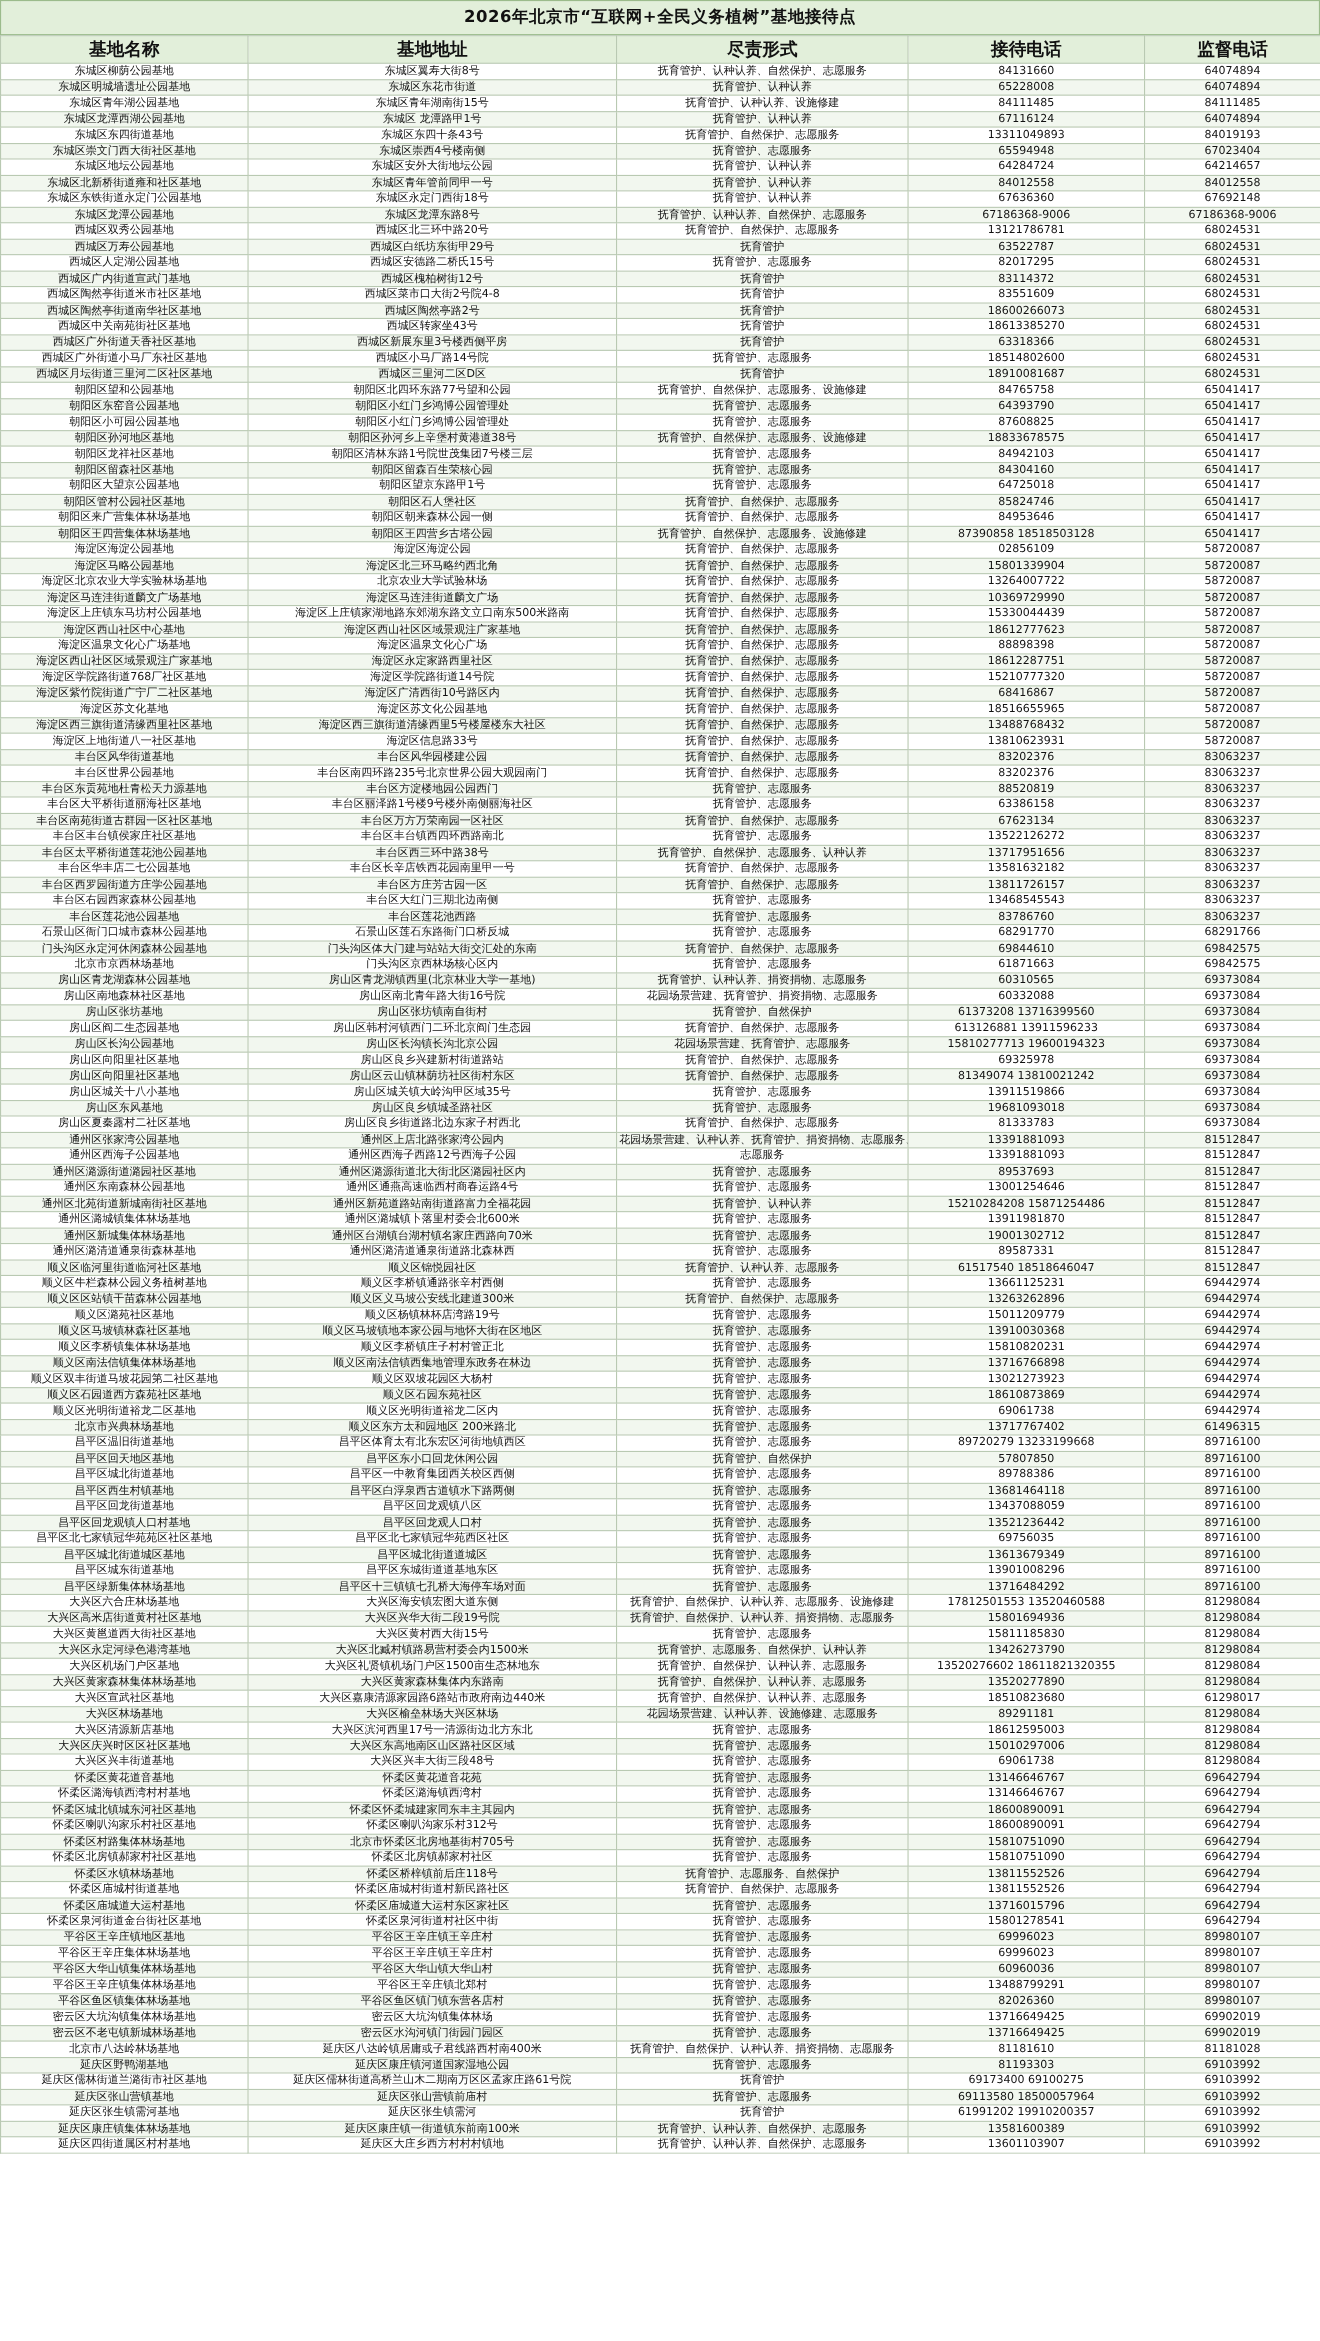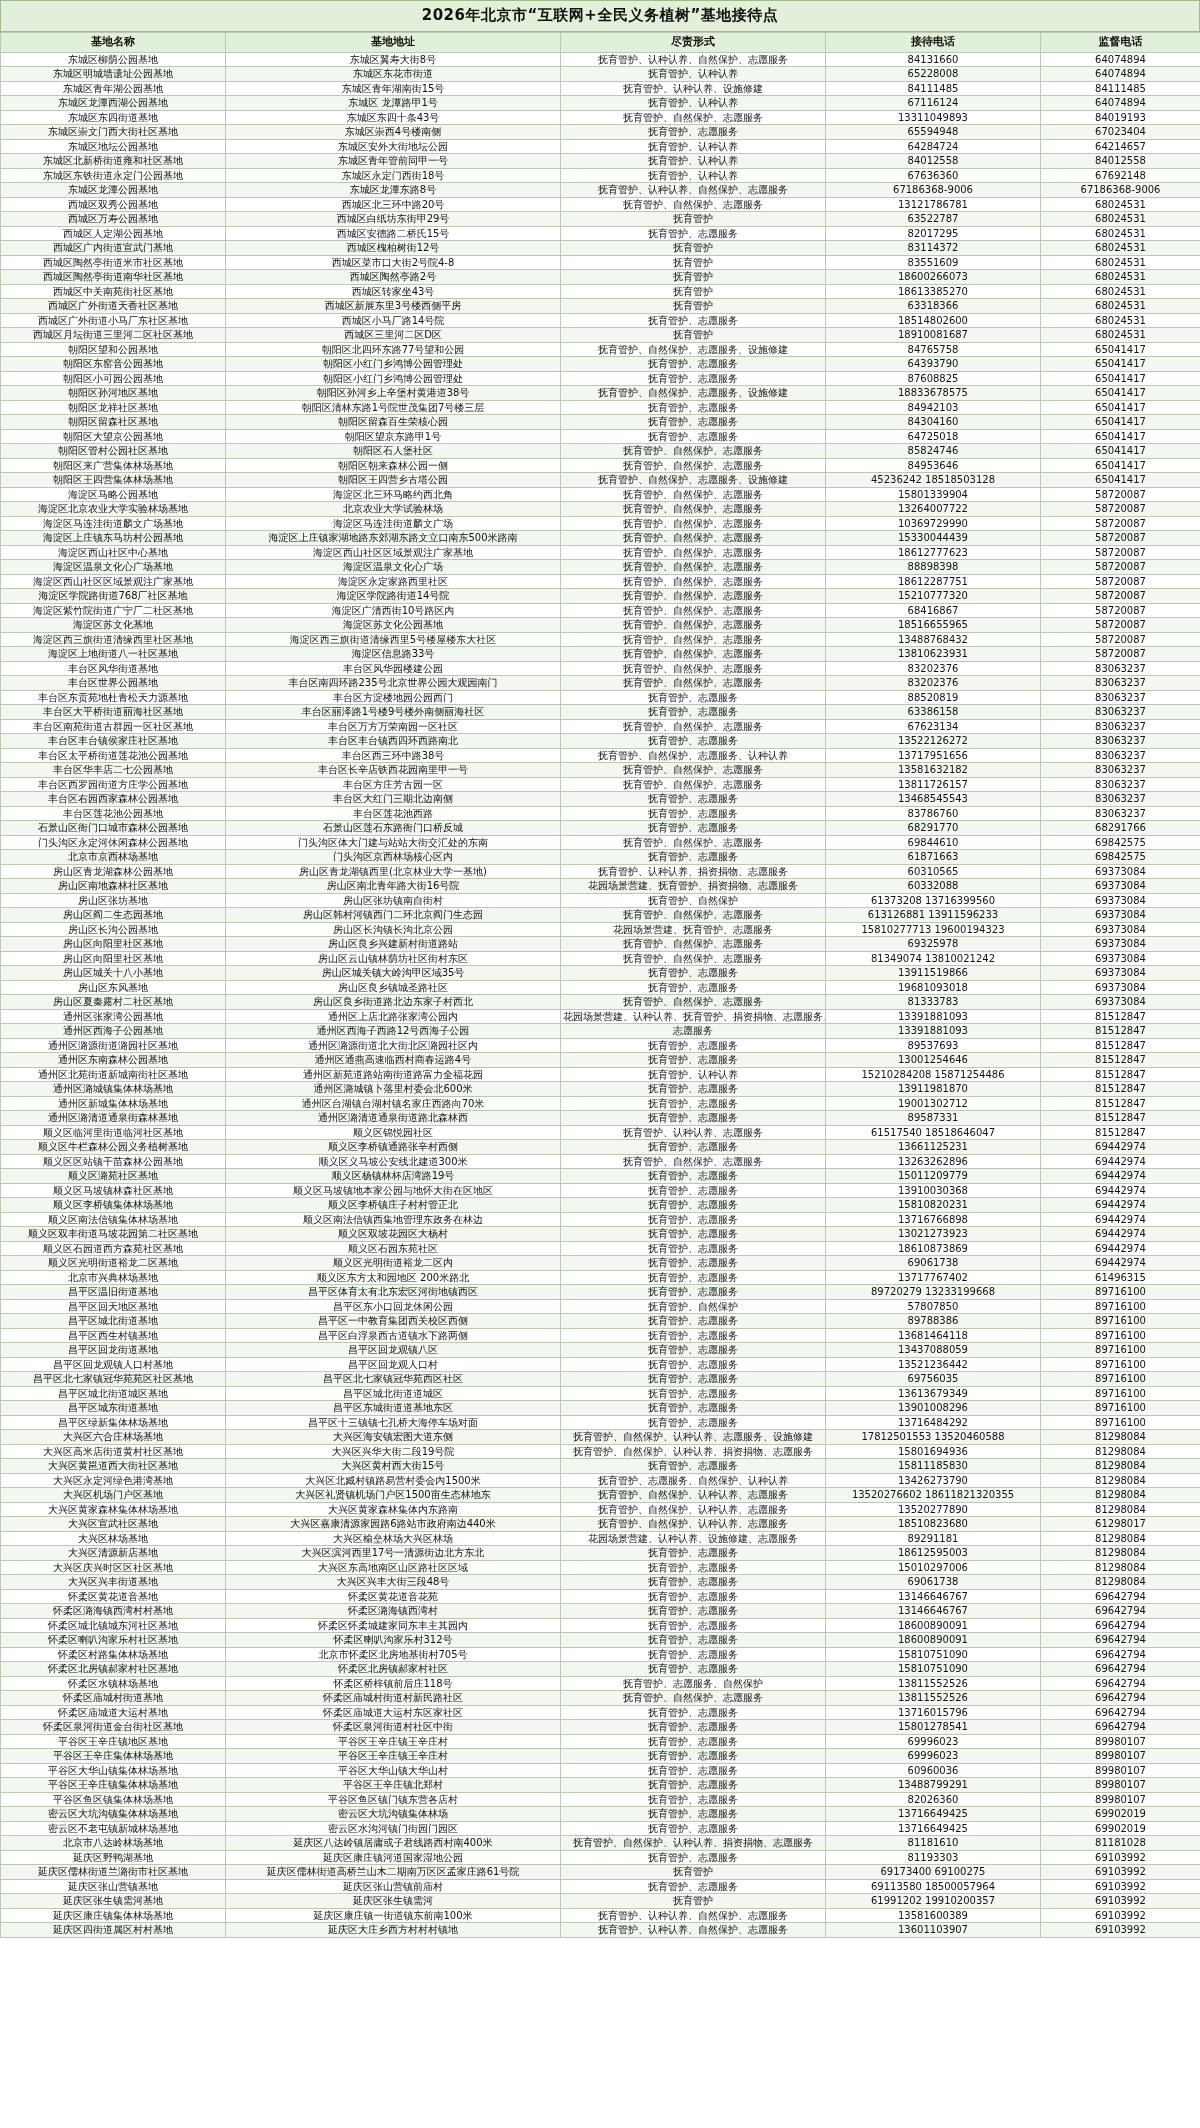--- a/index.html
+++ b/index.html
@@ -29,21 +29,21 @@
     line-height:1.15;
     padding:1px 2px;
     text-align:center;
     color:#111;
     overflow:hidden;
     white-space:nowrap;
   }
   thead th{
     background:#e2efda;
     font-weight:bold;
-    font-size:11px;
+    font-size:16px;
     padding:3px 2px;
   }
   tbody tr:nth-child(even){background:#f2f7ef;}
   tbody tr:nth-child(odd){background:#ffffff;}
   col.c-name{width:225px;}
   col.c-addr{width:335px;}
   col.c-form{width:265px;}
   col.c-tel{width:215px;}
   col.c-sup{width:160px;}
 </style>
@@ -270,22 +270,29 @@
           <td>朝阳区来广营集体林场基地</td>
           <td>朝阳区朝来森林公园一侧</td>
           <td>抚育管护、自然保护、志愿服务</td>
           <td>84953646</td>
           <td>65041417</td>
         </tr>
         <tr>
           <td>朝阳区王四营集体林场基地</td>
           <td>朝阳区王四营乡古塔公园</td>
           <td>抚育管护、自然保护、志愿服务、设施修建</td>
-          <td>45236242 18518503128</td>
+          <td>87390858 18518503128</td>
           <td>65041417</td>
+        </tr>
+        <tr>
+          <td>海淀区海淀公园基地</td>
+          <td>海淀区海淀公园</td>
+          <td>抚育管护、自然保护、志愿服务</td>
+          <td>02856109</td>
+          <td>58720087</td>
         </tr>
         <tr>
           <td>海淀区马略公园基地</td>
           <td>海淀区北三环马略约西北角</td>
           <td>抚育管护、自然保护、志愿服务</td>
           <td>15801339904</td>
           <td>58720087</td>
         </tr>
         <tr>
           <td>海淀区北京农业大学实验林场基地</td>

